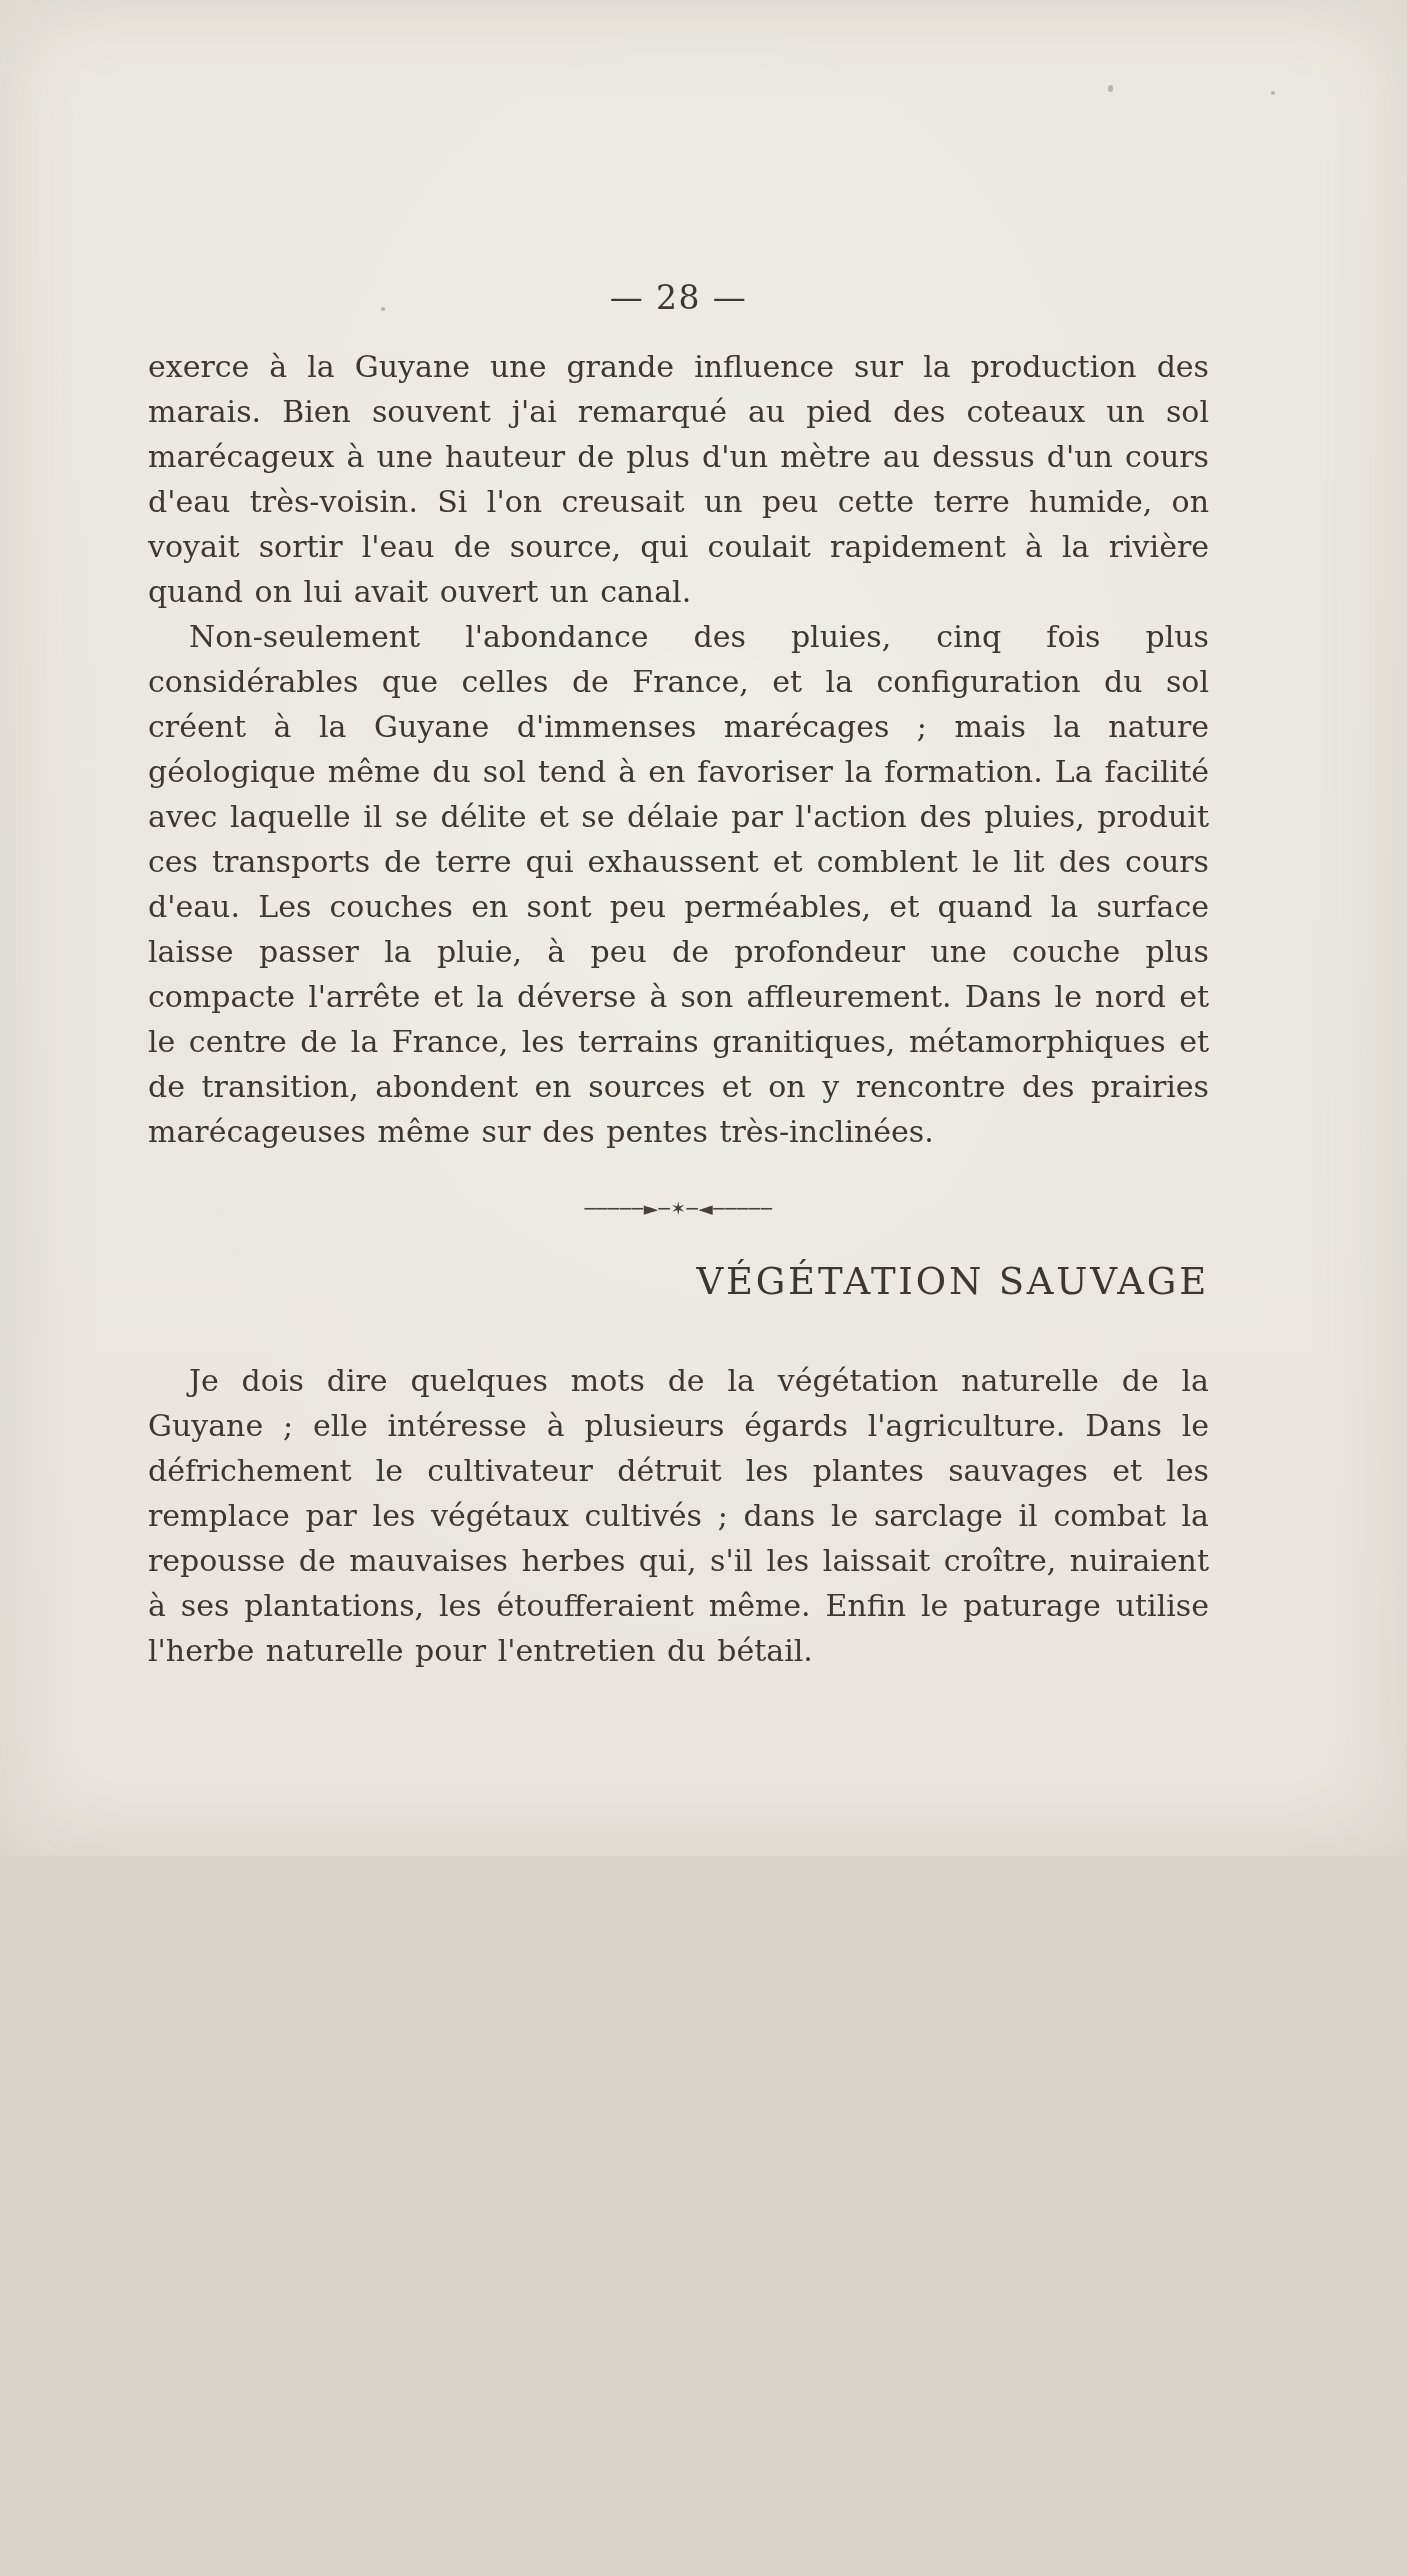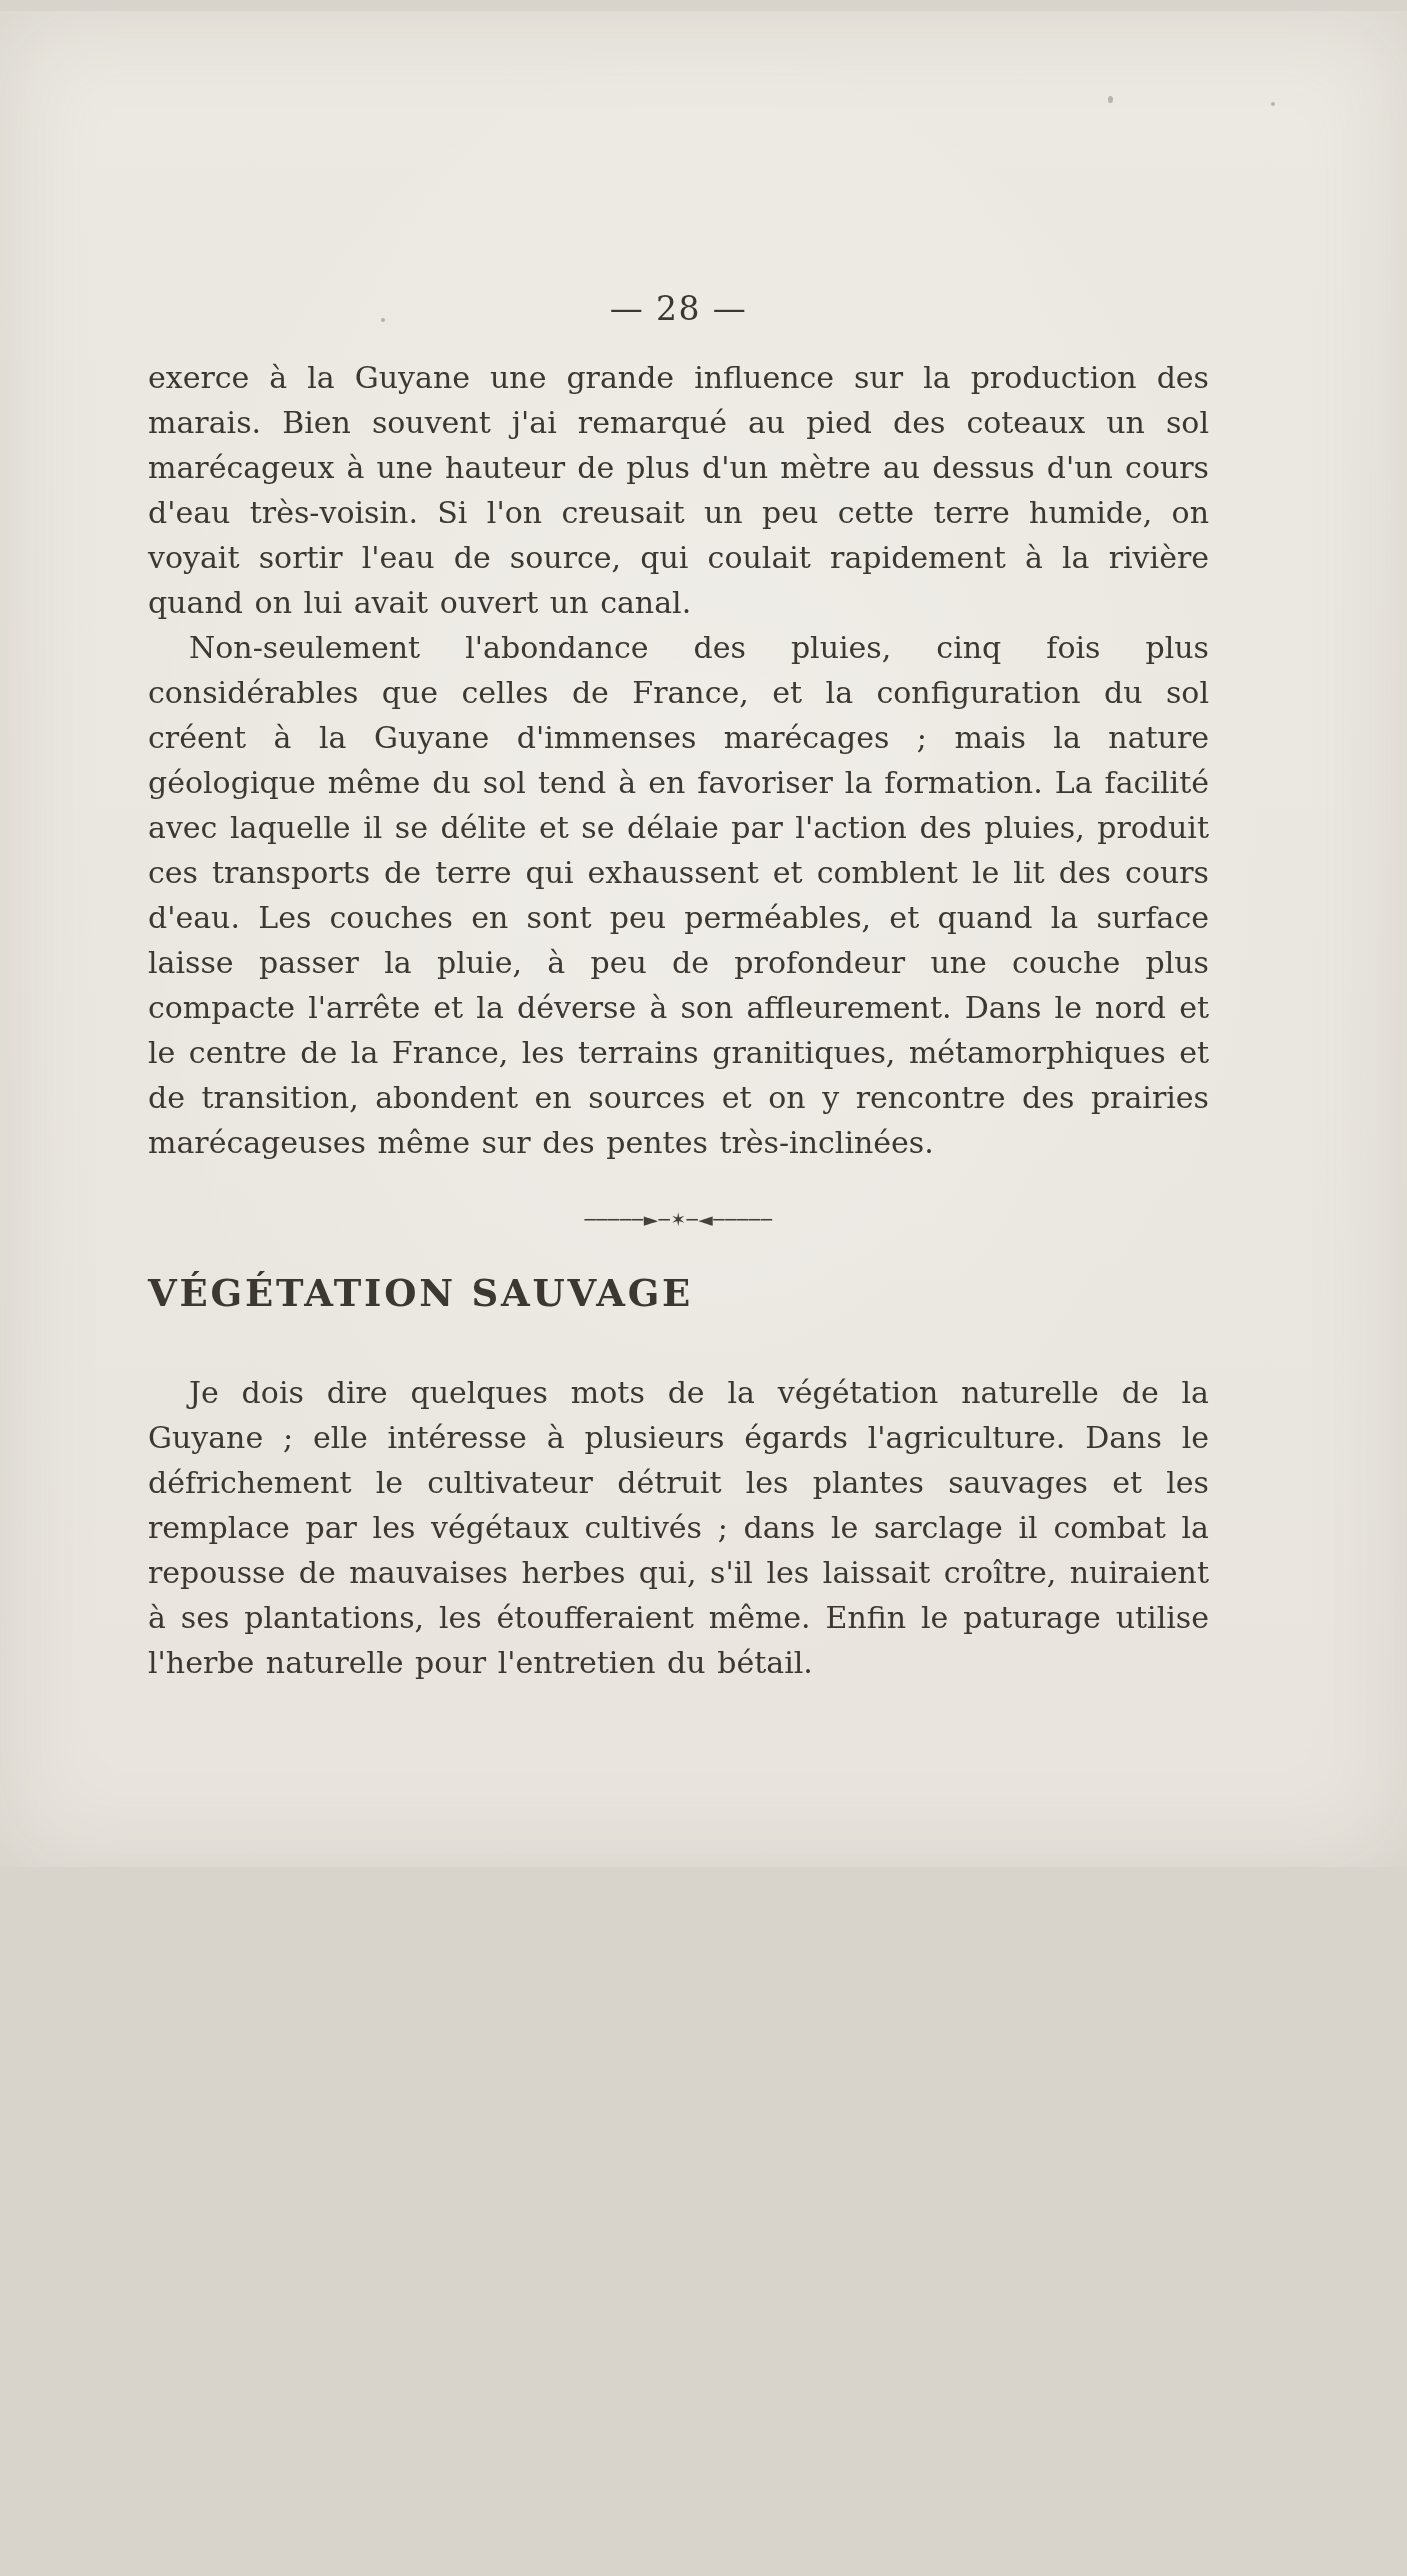--- a/index.html
+++ b/index.html
@@ -5,21 +5,21 @@
 <style>
   html, body {
     margin: 0;
     padding: 0;
     background: #d8d4cc;
   }
   .page {
     position: relative;
     width: 1407px;
     height: 1856px;
-    margin: 11px auto;
+    margin: 0 auto;
     background: #ebe8e1;
     background-image:
       radial-gradient(ellipse at 50% 45%, rgba(255,255,255,0.25) 0%, rgba(255,255,255,0) 60%),
       linear-gradient(180deg, #ece9e2 0%, #eae7e0 55%, #e9e5de 100%);
     box-shadow: inset 0 0 99px rgba(120,110,95,0.18);
     font-family: "DejaVu Serif", "Liberation Serif", serif;
     color: #3c3730;
     overflow: hidden;
   }
   .speck {
@@ -66,23 +66,23 @@
     text-align: center;
     font-size: 18.5px;
     letter-spacing: 0.7px;
     color: #45403a;
     user-select: none;
   }
 
   .section-heading {
     width: 1061px;
     margin: 41px 0 0 148px;
-    text-align: left;
+    text-align: right;
     font-size: 37px;
-    font-weight: bold;
+    font-weight: normal;
     letter-spacing: 2.8px;
     color: #3c3730;
   }
 
   .text-block.lower {
     margin-top: 55px;
   }
   .text-block.lower p + p {
     margin-top: 0;
   }

